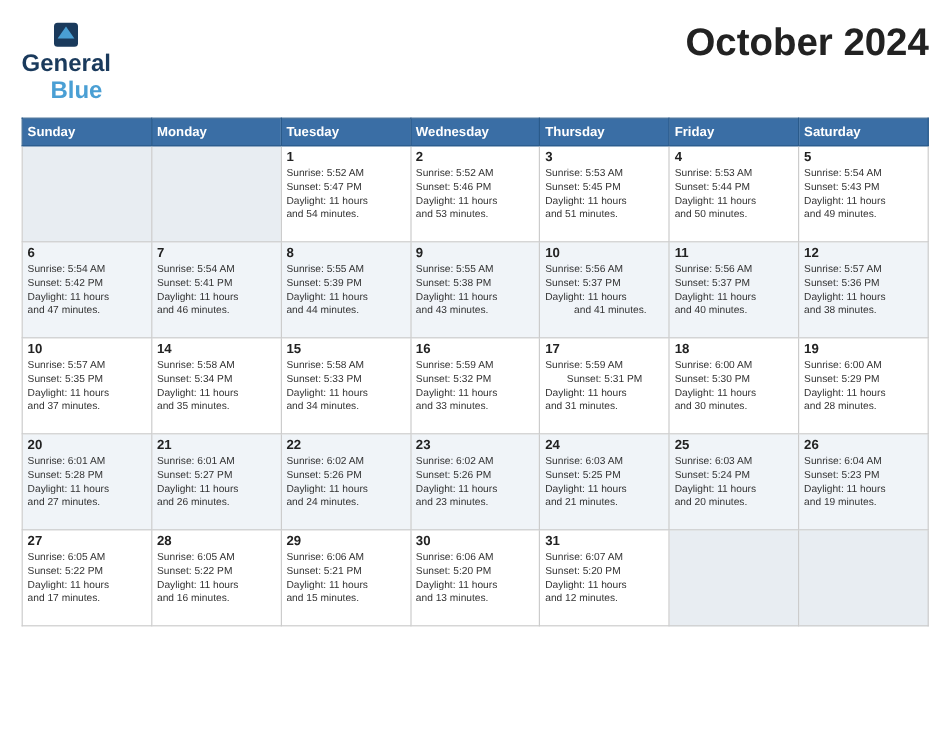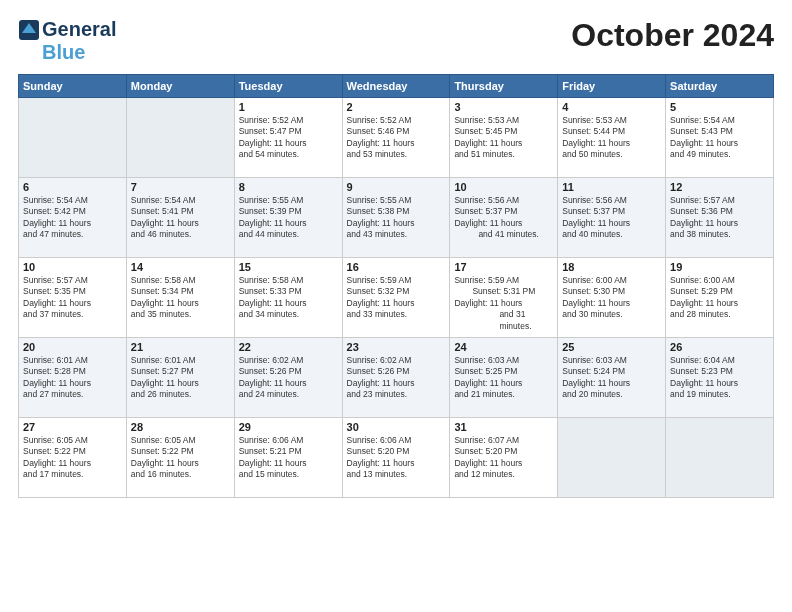--- a/index.html
+++ b/index.html
@@ -23,20 +23,21 @@
     }
     .logo {
       display: flex;
       flex-direction: column;
       align-items: flex-start;
     }
     .logo-row {
       display: flex;
       align-items: center;
       gap: 2px;
+      flex-direction: column;
     }
     .title-area {
       text-align: left;
     }
     .month-title {
       font-size: 32px;
       font-weight: bold;
       color: #222;
       line-height: 1.1;
     }
@@ -271,21 +272,21 @@
               <span style="display: block;">Daylight: 11 hours</span>
               <span style="display: block;">and 33 minutes.</span>
             </div>
           </td>
           <td>
             <span class="day-num">17</span>
             <div class="cell-content">
               <span style="display: block;">Sunrise: 5:59 AM</span>
               <span style="display: block; text-align: center;">Sunset: 5:31 PM</span>
               <span style="display: block;">Daylight: 11 hours</span>
-              <span style="display: block; margin-left: 45px;">and 31 minutes.</span>
+              <span style="display: block;">and 31 minutes.</span>
             </div>
           </td>
           <td>
             <span class="day-num">18</span>
             <div class="cell-content">
               <span style="display: block;">Sunrise: 6:00 AM</span>
               <span style="display: block;">Sunset: 5:30 PM</span>
               <span style="display: block;">Daylight: 11 hours</span>
               <span style="display: block;">and 30 minutes.</span>
             </div>

